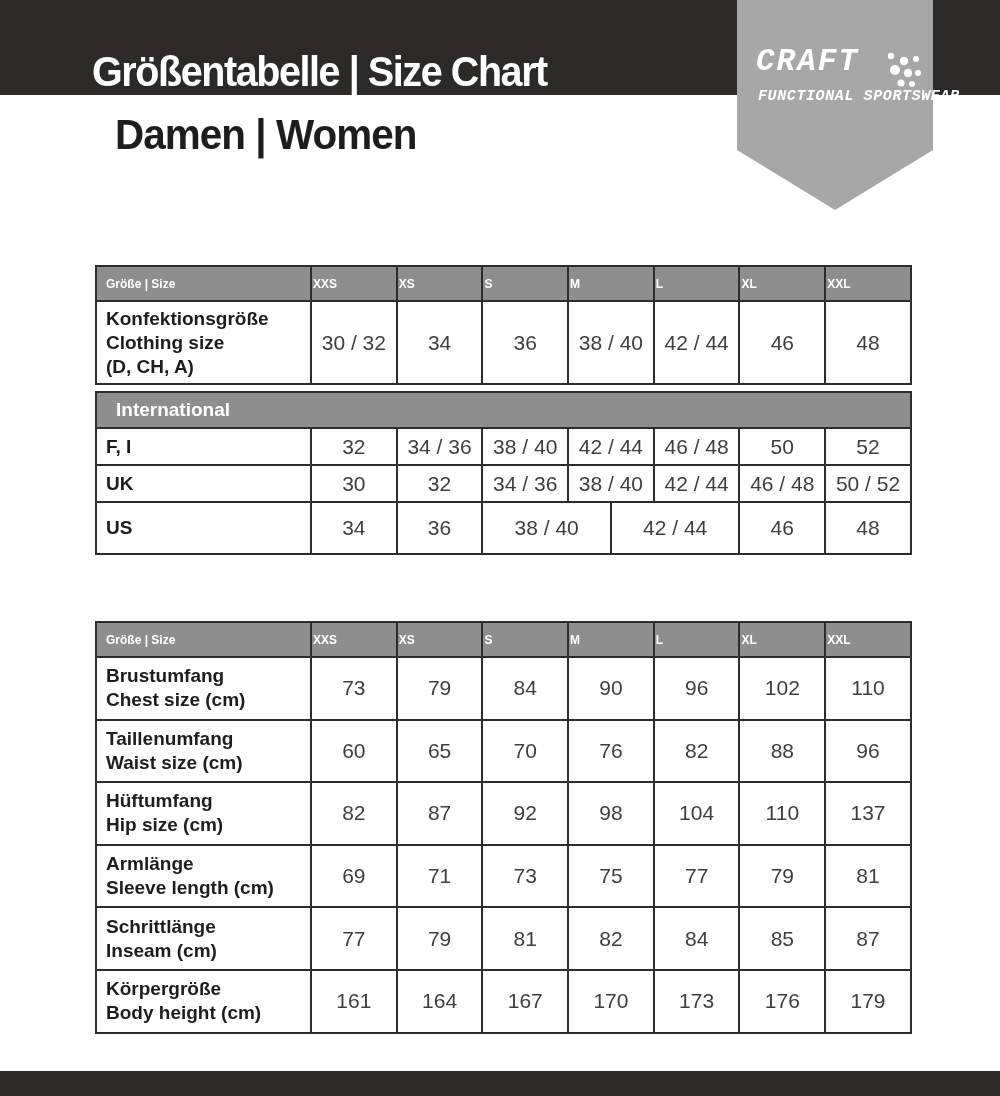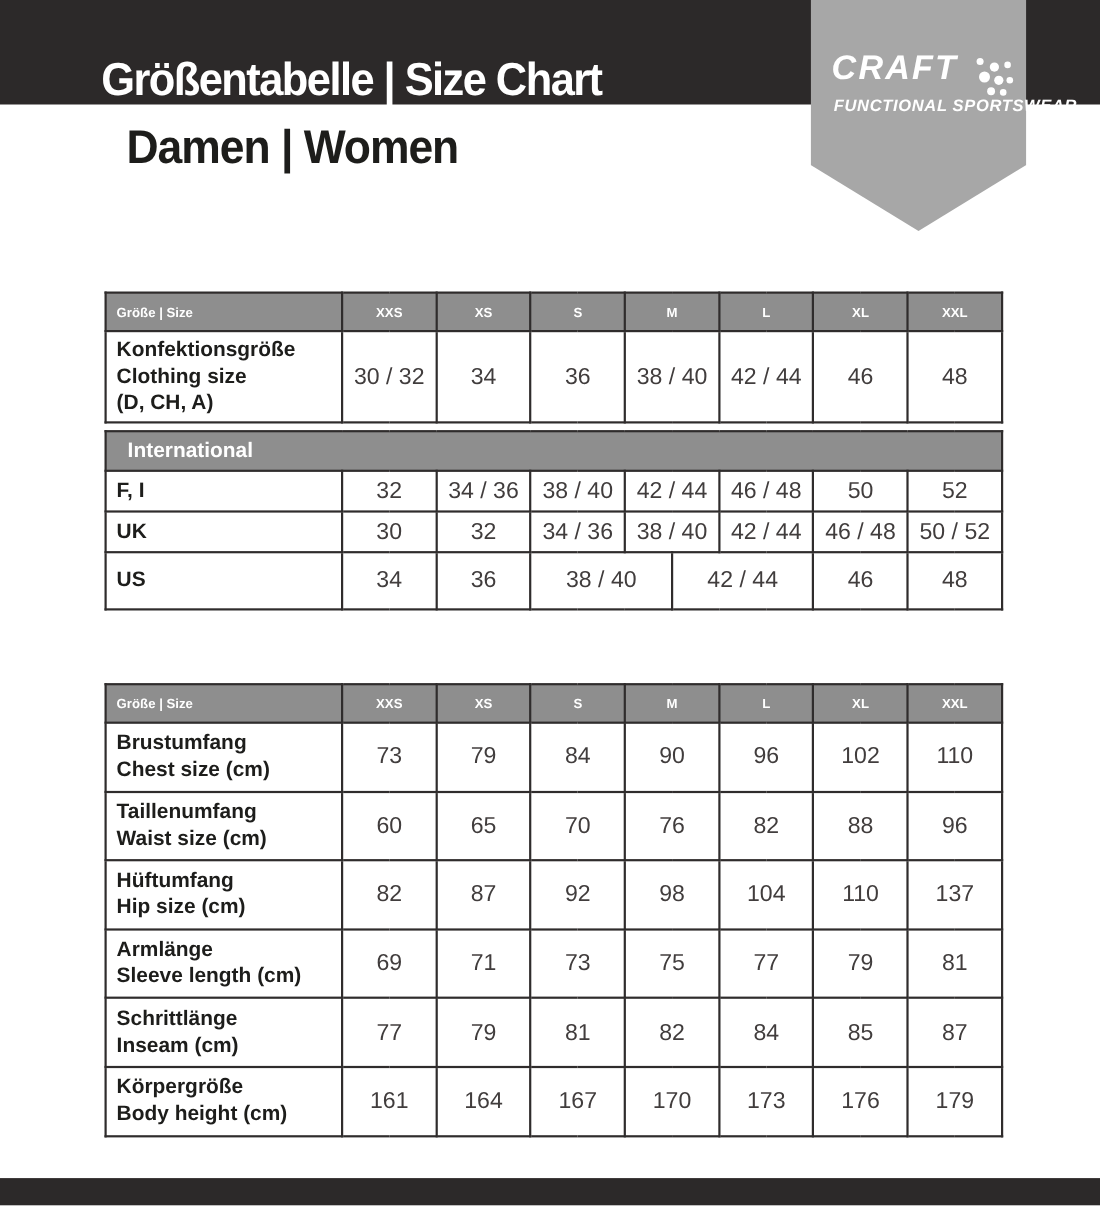--- a/index.html
+++ b/index.html
@@ -14,21 +14,21 @@
     position:absolute; left:92px; top:0; height:93px; display:flex; align-items:flex-end;
     color:#ffffff; font-size:42px; font-weight:bold; letter-spacing:-1.5px; line-height:1;
     transform:scaleX(0.94); transform-origin:left bottom; white-space:nowrap;
   }
   .subtitle {
     position:absolute; left:115px; top:110px; color:#1d1d1b; font-size:43px; font-weight:bold;
     letter-spacing:-1px; transform:scaleX(0.94); transform-origin:left top; white-space:nowrap;
   }
 
   
-  .pennant { position:absolute; left:737px; top:0; width:160px; height:210px; }
+  .pennant { position:absolute; left:737px; top:0; width:160px; height:210px;font-family:Liberation Mono, monospace; }
   .brand-name {
     position:absolute; left:19px; top:44px; color:#ffffff; font-size:31px; font-weight:bold;
     font-style:italic; letter-spacing:2px; white-space:nowrap;
   }
   .brand-dots { position:absolute; left:150px; top:50px; }
   .brand-tagline {
     position:absolute; left:21px; top:88px; color:#ffffff; font-size:15px; font-weight:bold;
     font-style:italic; letter-spacing:0.6px; white-space:nowrap;
   }
 
@@ -37,21 +37,21 @@
     position:absolute; left:95px; width:815px; border-collapse:collapse; table-layout:fixed;
   }
   table.size-table td, table.size-table th { border:2px solid #2f2c2c; vertical-align:middle; }
   .t-clothing { top:265px; }
   .t-intl     { top:391px; }
   .t-meas     { top:621px; }
 
   tr.hdr-row { height:35px; }
   th.hdr { background:#8e8e8e; color:#ffffff; font-size:12px; font-weight:bold; }
   th.hdr-label { text-align:left; padding-left:9px; }
-  th.size-col { text-align:center; }
+  th.size-col { text-align:left; }
 
   td.lbl {
     text-align:left; padding-left:9px; font-weight:bold; font-size:19px; color:#1d1d1b;
     line-height:24px;
   }
   td.val { text-align:center; font-size:21px; color:#413d3d; }
 
   tr.clothing-row { height:83px;margin-left:16px; }
   td.band {
     background:#8e8e8e; color:#ffffff; font-weight:bold; font-size:19px;

